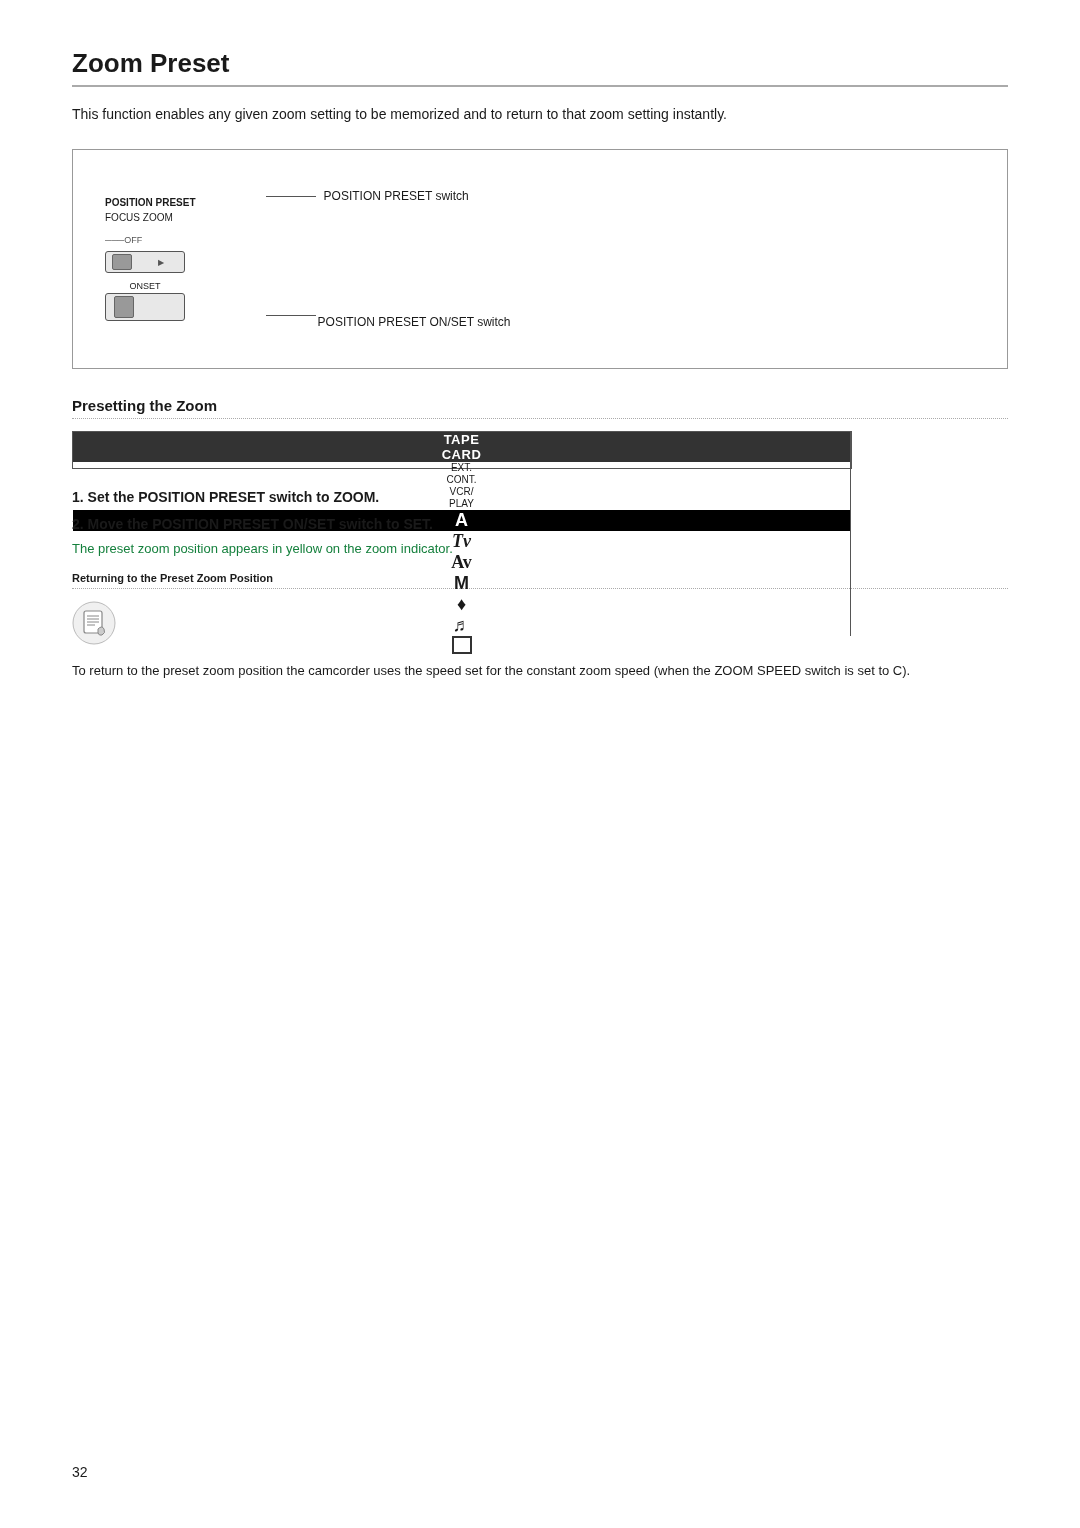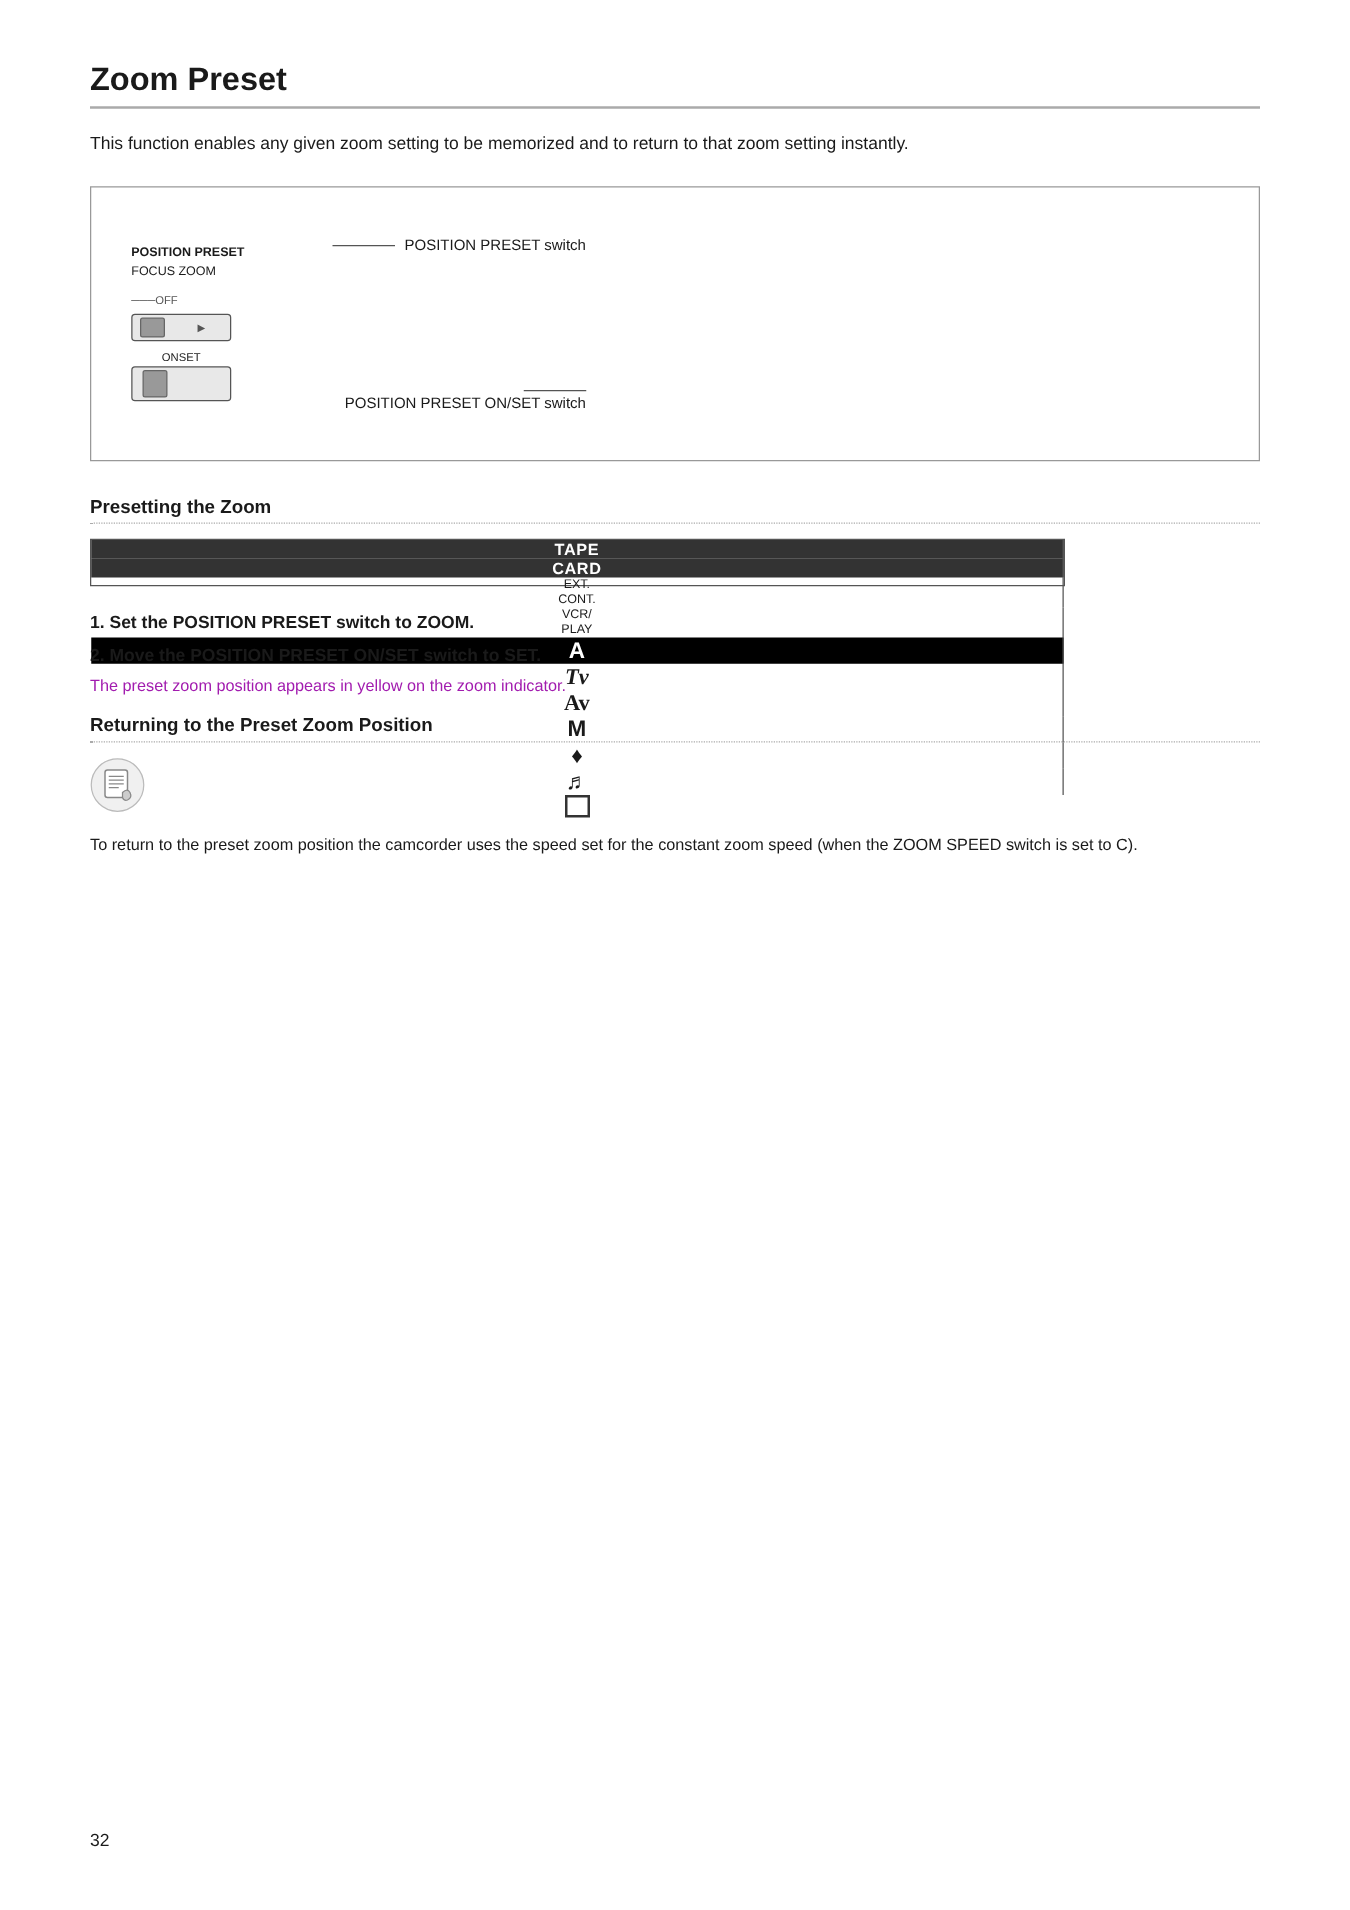--- a/index.html
+++ b/index.html
@@ -165,26 +165,26 @@
       font-size: 14px;
       font-weight: bold;
       margin-bottom: 6px;
       line-height: 1.5;
     }
 
     .step-note {
       font-size: 13px;
       margin-left: 0;
       margin-bottom: 16px;
-      color: #a21caf;
+      color: #15803d;
     }
 
     
     .sub-section-heading {
-      font-size: 15px;
+      font-size: 11px;
       font-weight: bold;
       margin-bottom: 4px;
     }
 
     .move-step {
       font-size: 14px;
       font-weight: bold;
       margin-bottom: 8px;
       line-height: 1.5;
     }
@@ -261,21 +261,21 @@
           <div style="position:absolute; left:8px; width:20px; height:22px; background:#999; border-radius:2px; border:1px solid #666;"></div>
         </div>
       </div>
     </div>
 
     <div style="display:flex; flex-direction:column; justify-content:space-between; height:140px; padding-left:10px;">
       <div style="display:flex; align-items:center; gap:8px;">
         <div style="width:50px; height:1px; background:#555;"></div>
         <span style="font-size:12px;">POSITION PRESET switch</span>
       </div>
-      <div style="display:flex; align-items:flex-end; gap:2px;flex-direction:column;">
+      <div style="display:flex; align-items:flex-start; gap:2px;">
         <div style="width:50px; height:1px; background:#555;"></div>
         <span style="font-size:12px;">POSITION PRESET ON/SET switch</span>
       </div>
     </div>
 
   </div>
 </div>
 
 <div>
   <h2 class="section-heading">Presetting the Zoom</h2>

